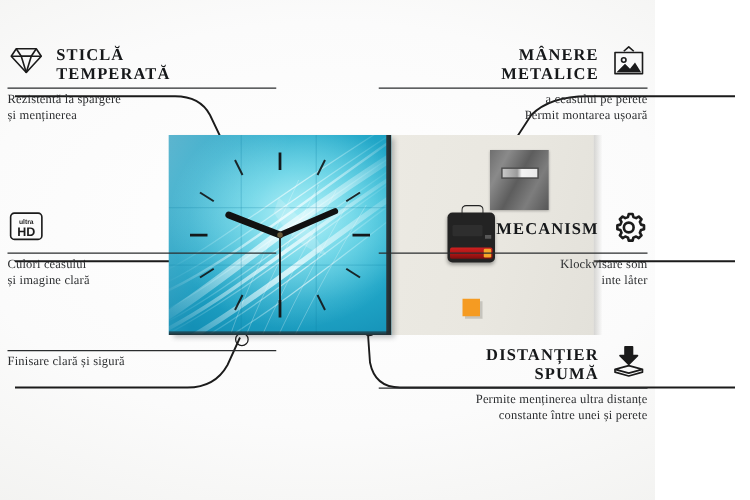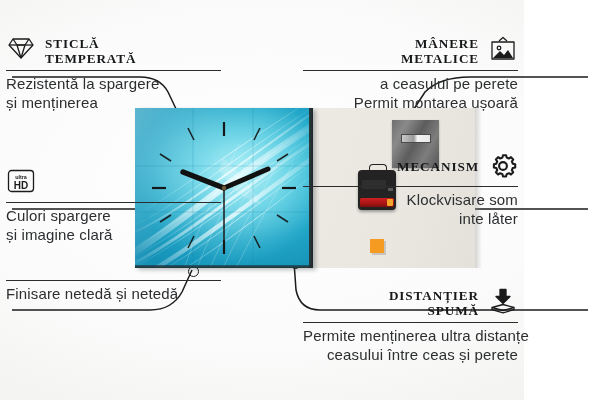--- a/index.html
+++ b/index.html
@@ -40,33 +40,33 @@
     color:#16181a;
     text-transform:uppercase;
   }
   .ftitle span{display:block;white-space:nowrap;}
 
   .rule{
     height:1px;background:#2a2c2e;margin-top:4px;width:100%;
   }
   .fsub{
     margin-top:3px;
-    font-family:Liberation Sans, sans-serif;
-    font-size:15px;line-height:1.28;
+    font-family:Liberation Serif, serif;
+    font-size:10px;line-height:1.28;
     color:#2c2e30;letter-spacing:.15px;
   }
   .fsub span{display:block;white-space:nowrap;}
 
   
   #f-glass{top:36px;}
   #f-print{top:168px;}
   #f-edge{top:276px;}
   #f-hang{top:36px;}
-  #f-mech{top:152px;}
-  #f-spacer{top:288px;}
+  #f-mech{top:168px;}
+  #f-spacer{top:276px;}
 
   
   #product{position:absolute;left:135px;top:108px;width:340px;height:160px;}
 
   #panel{
     position:absolute;left:175px;top:0;width:165px;height:160px;
     background:linear-gradient(105deg,#eceae3 0%,#e9e7e0 55%,#e3e1da 100%);
   }
   #panel:after{
     content:"";position:absolute;right:-7px;top:0;width:7px;height:100%;
@@ -303,29 +303,29 @@
       <div class="ficon">
         <svg width="30" height="26" viewBox="0 0 30 26">
           <rect x="2.5" y="2.5" width="25" height="21" rx="3" ry="3" fill="none" stroke="#1b1b1b" stroke-width="1.3"></rect>
           <text x="15" y="11" text-anchor="middle" font-family="Liberation Sans, sans-serif" font-size="5.4" font-weight="700" fill="#1b1b1b">ultra</text>
           <text x="15" y="20.5" text-anchor="middle" font-family="Liberation Sans, sans-serif" font-size="10" font-weight="700" fill="#1b1b1b">HD</text>
         </svg>
       </div>
     </div>
     <div class="rule"></div>
     <div class="fsub">
-      <span>Culori spargere</span>
+      <span>Culori ceasului</span>
       <span>și imagine clară</span>
     </div>
   </div>
 
   <div class="feat left" id="f-edge">
     <div class="rule"></div>
     <div class="fsub">
-      <span>Finisare netedă și netedă</span>
+      <span>Finisare clară și sigură</span>
     </div>
   </div>
 
   <div class="feat right" id="f-hang">
     <div class="frow">
       <div class="ficon">
         <svg width="28" height="26" viewBox="0 0 28 26">
           <g fill="none" stroke="#1b1b1b" stroke-width="1.3" stroke-linejoin="round">
             <path d="M10,5 L14,1.5 L18,5"></path>
             <rect x="3" y="6" width="22" height="17"></rect>
@@ -379,17 +379,17 @@
         </svg>
       </div>
       <div class="ftitle">
         <span>DISTANȚIER</span>
         <span>SPUMĂ</span>
       </div>
     </div>
     <div class="rule"></div>
     <div class="fsub">
       <span>Permite menținerea ultra distanțe</span>
-      <span>ceasului între ceas și perete</span>
+      <span>constante între unei și perete</span>
     </div>
   </div>
 
 </div>
 
 </body></html>

